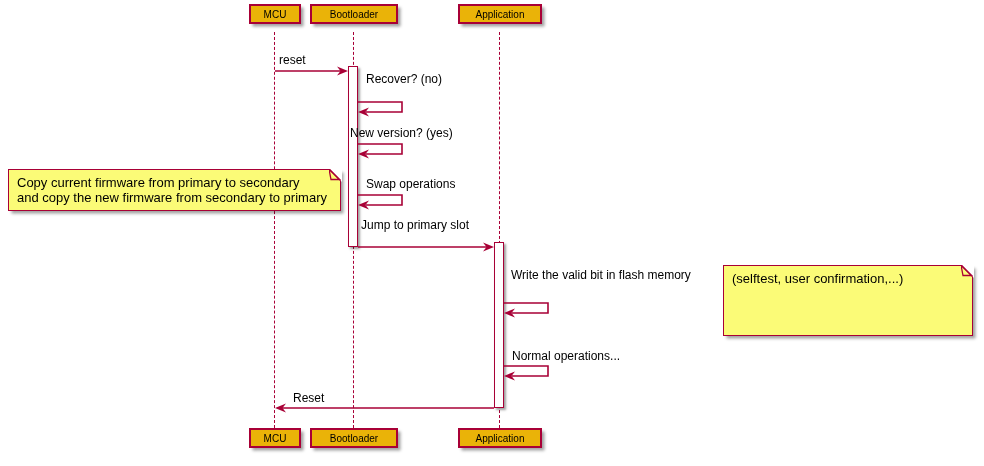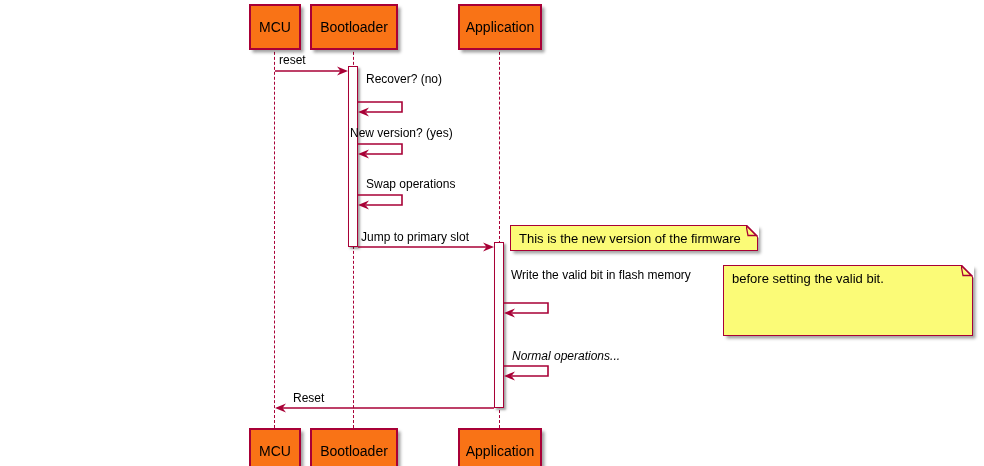--- a/index.html
+++ b/index.html
@@ -33,25 +33,25 @@
   .note {
     position:absolute; box-sizing:border-box;
     background:#FBFB77; border:1.5px solid #A80036;
     box-shadow:2.5px 2.5px 3px rgba(0,0,0,0.38);
     z-index:4; padding:5px 8px 0 8px;
   }
   .note-line { font-size:13px; line-height:15px; white-space:nowrap; }
   .fold { position:absolute; top:-1.5px; right:-1.5px; }
   
   .participant {
-    position:absolute; height:46px; box-sizing:border-box;
-    background:#f97316; border:2px solid #A80036;
+    position:absolute; height:20px; box-sizing:border-box;
+    background:#eab308; border:2px solid #A80036;
     box-shadow:2.5px 2.5px 3px rgba(0,0,0,0.38);
     display:flex; align-items:center; justify-content:center;
-    font-size:14px; z-index:6; white-space:nowrap;
+    font-size:10px; z-index:6; white-space:nowrap;
   }
 </style>
 </head>
 <body>
 
 <div id="canvas">
 
   <div class="lifeline" style="left:274px;"></div>
   <div class="lifeline" style="left:353px;"></div>
   <div class="lifeline" style="left:499px;"></div>
@@ -91,42 +91,43 @@
     <g>
       <line x1="494" y1="408" x2="282" y2="408"></line>
       <polygon points="275,408 286,403.5 282.5,408 286,412.5"></polygon>
     </g>
   </svg>
 
   <div class="msg" style="left:279px;top:54px;">reset</div>
   <div class="msg" style="left:366px;top:73px;">Recover? (no)</div>
   <div class="msg" style="left:350px;top:127px;">New version? (yes)</div>
   <div class="msg" style="left:366px;top:178px;">Swap operations</div>
-  <div class="msg" style="left:361px;top:231px;">Jump to primary slot</div>
+  <div class="msg" style="left:361px;top:219px;">Jump to primary slot</div>
   <div class="msg" style="left:511px;top:269px;">Write the valid bit in flash memory</div>
-  <div class="msg" style="left:512px;top:350px;font-style:italic;">Normal operations...</div>
+  <div class="msg" style="left:512px;top:350px;">Normal operations...</div>
   <div class="msg" style="left:293px;top:392px;">Reset</div>
 
-
-  <div class="note" style="left:510px;top:225px;width:248px;height:26px;">
+  <div class="note" style="left:8px;top:169px;width:333px;height:42px;">
     <svg class="fold" width="13" height="13" viewBox="0 0 13 13">
       <polygon points="0,0 13,0 13,13" fill="#FFFFFF"></polygon>
       <polygon points="0,0 10.5,10.5 2,10.5" fill="#FBFB77" stroke="#A80036" stroke-width="1.3"></polygon>
       <line x1="0" y1="0" x2="11.5" y2="11.5" stroke="#A80036" stroke-width="1.3"></line>
     </svg>
-    <div class="note-line">This is the new version of the firmware</div>
+    <div class="note-line">Copy current firmware from primary to secondary</div>
+    <div class="note-line">and copy the new firmware from secondary to primary</div>
   </div>
+
 
   <div class="note" style="left:723px;top:265px;width:250px;height:71px;">
     <svg class="fold" width="13" height="13" viewBox="0 0 13 13">
       <polygon points="0,0 13,0 13,13" fill="#FFFFFF"></polygon>
       <polygon points="0,0 10.5,10.5 2,10.5" fill="#FBFB77" stroke="#A80036" stroke-width="1.3"></polygon>
       <line x1="0" y1="0" x2="11.5" y2="11.5" stroke="#A80036" stroke-width="1.3"></line>
     </svg>
-    <div class="note-line">before setting the valid bit.</div>
+    <div class="note-line">(selftest, user confirmation,...)</div>
   </div>
 
   <div class="participant" style="left:249px;top:4px;width:52px;">
     <span>MCU</span>
   </div>
   <div class="participant" style="left:310px;top:4px;width:88px;">
     <span>Bootloader</span>
   </div>
   <div class="participant" style="left:458px;top:4px;width:84px;">
     <span>Application</span>

